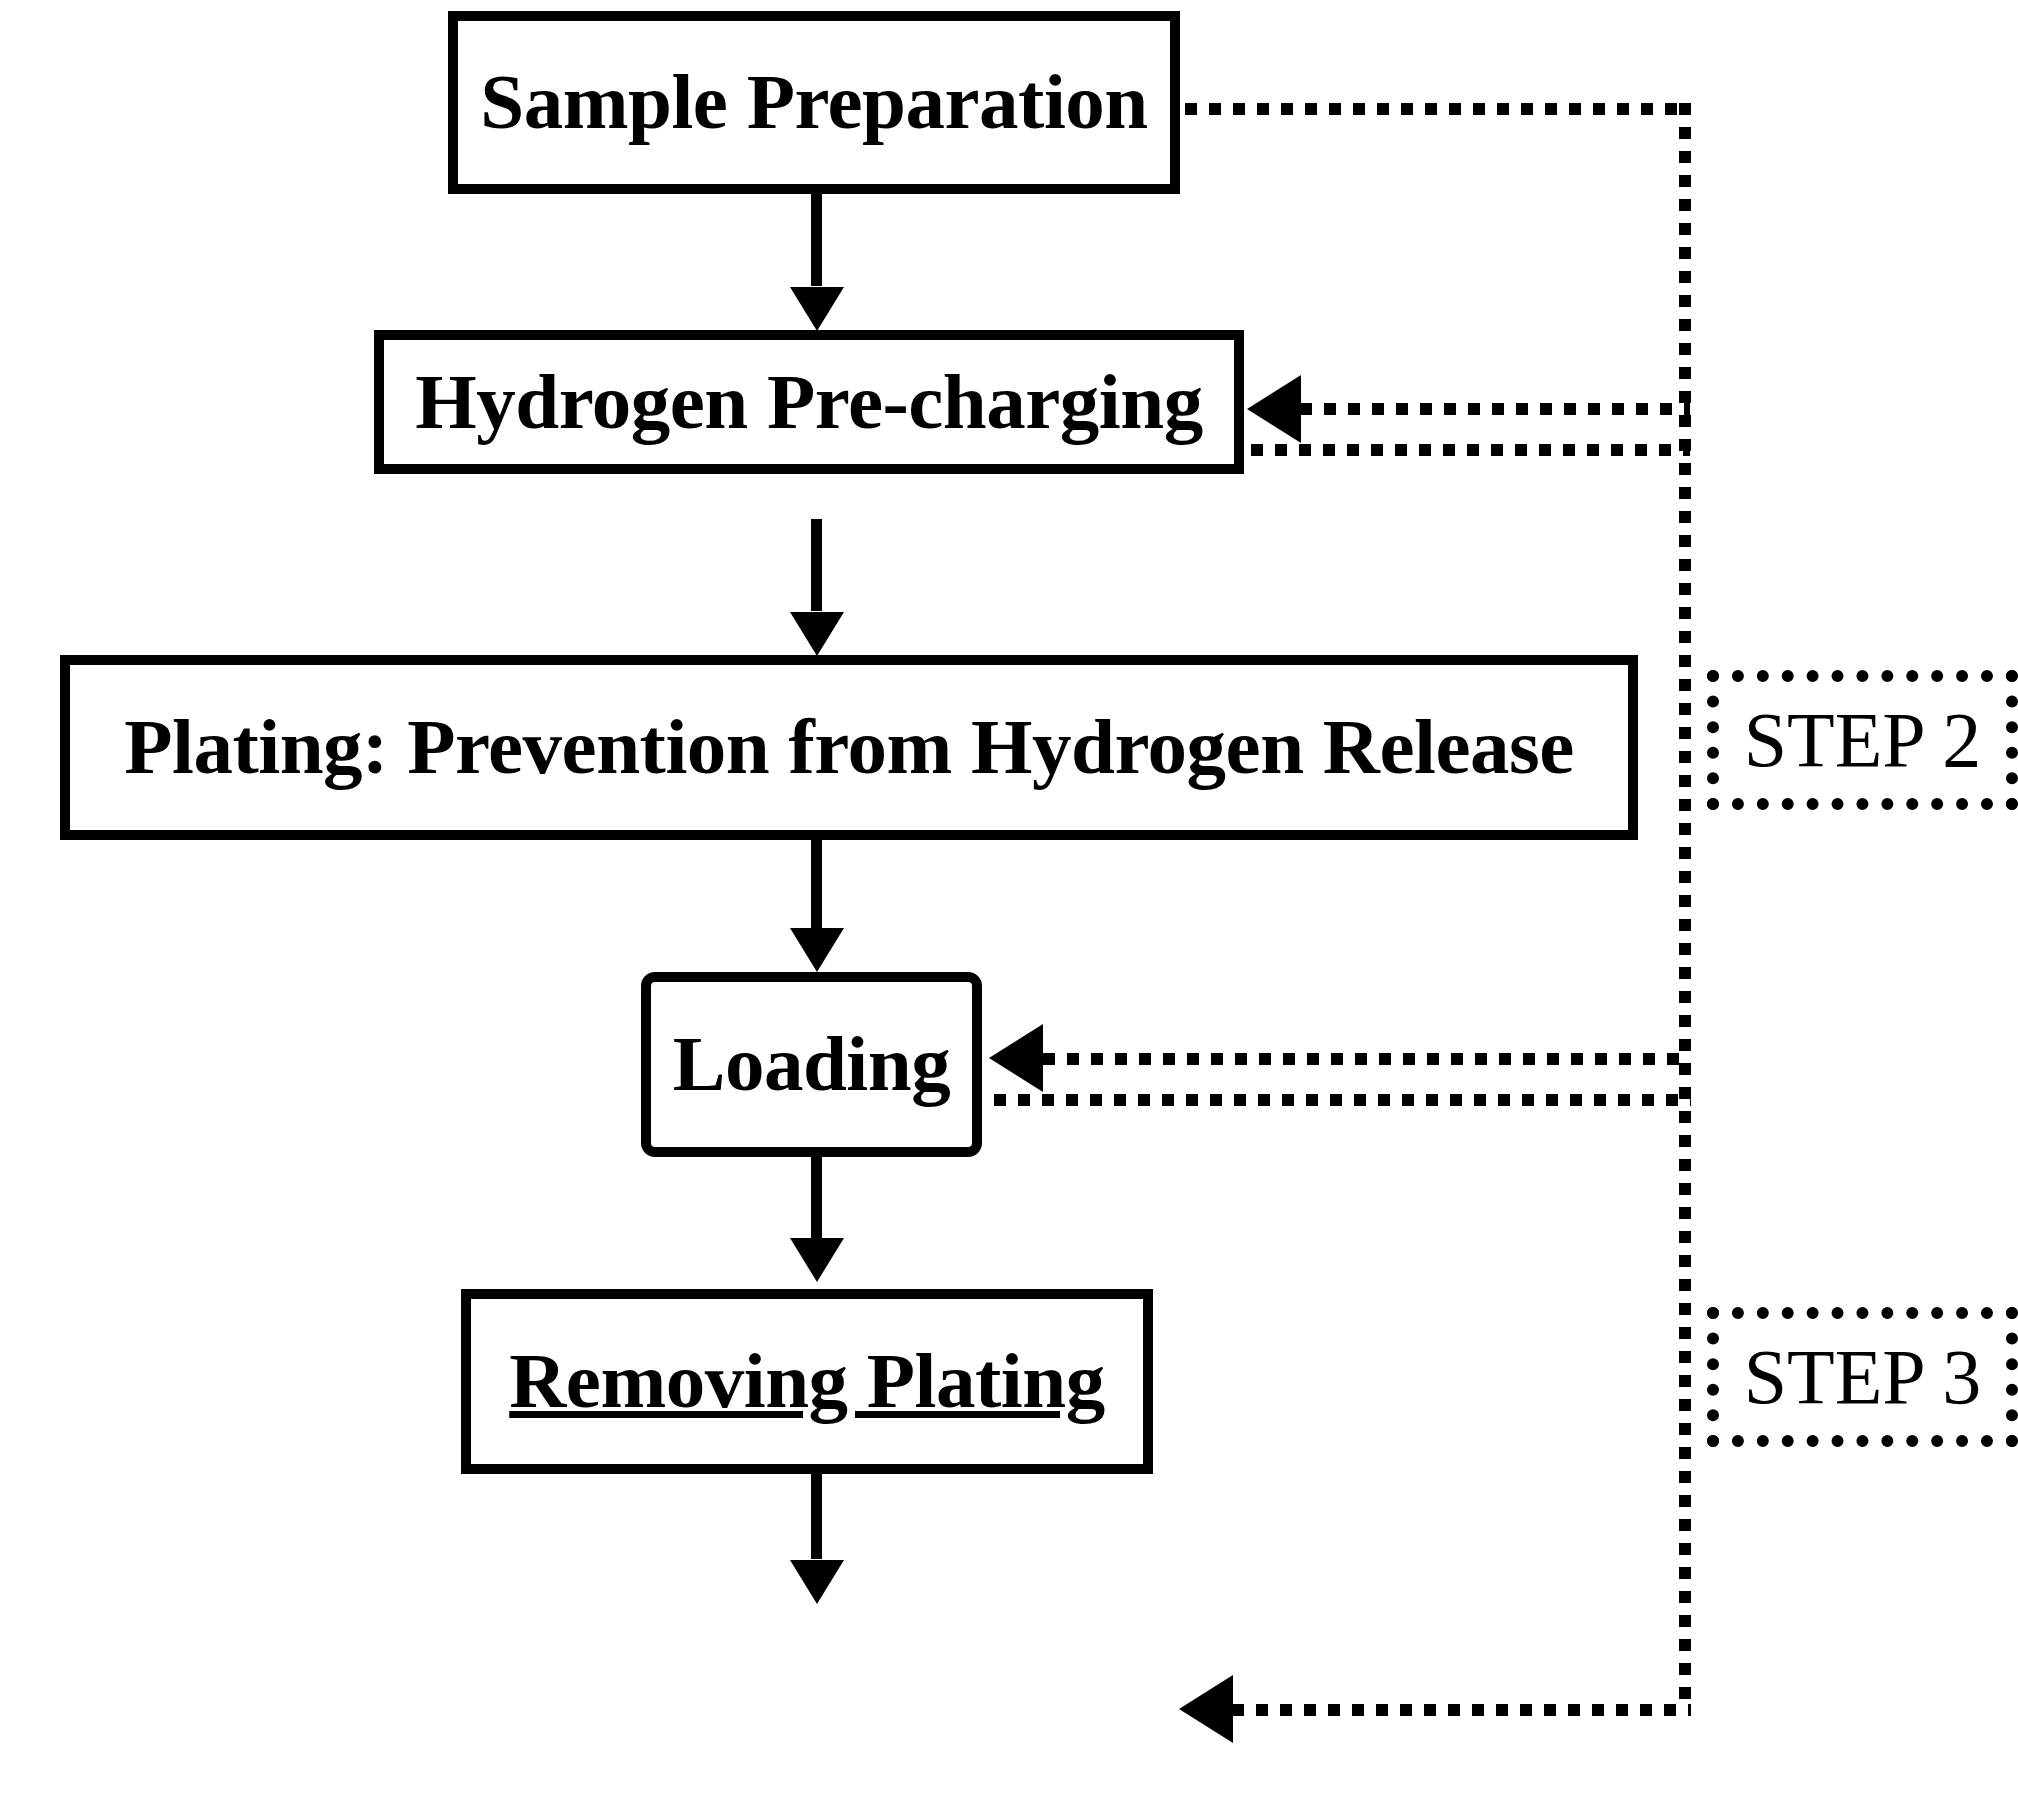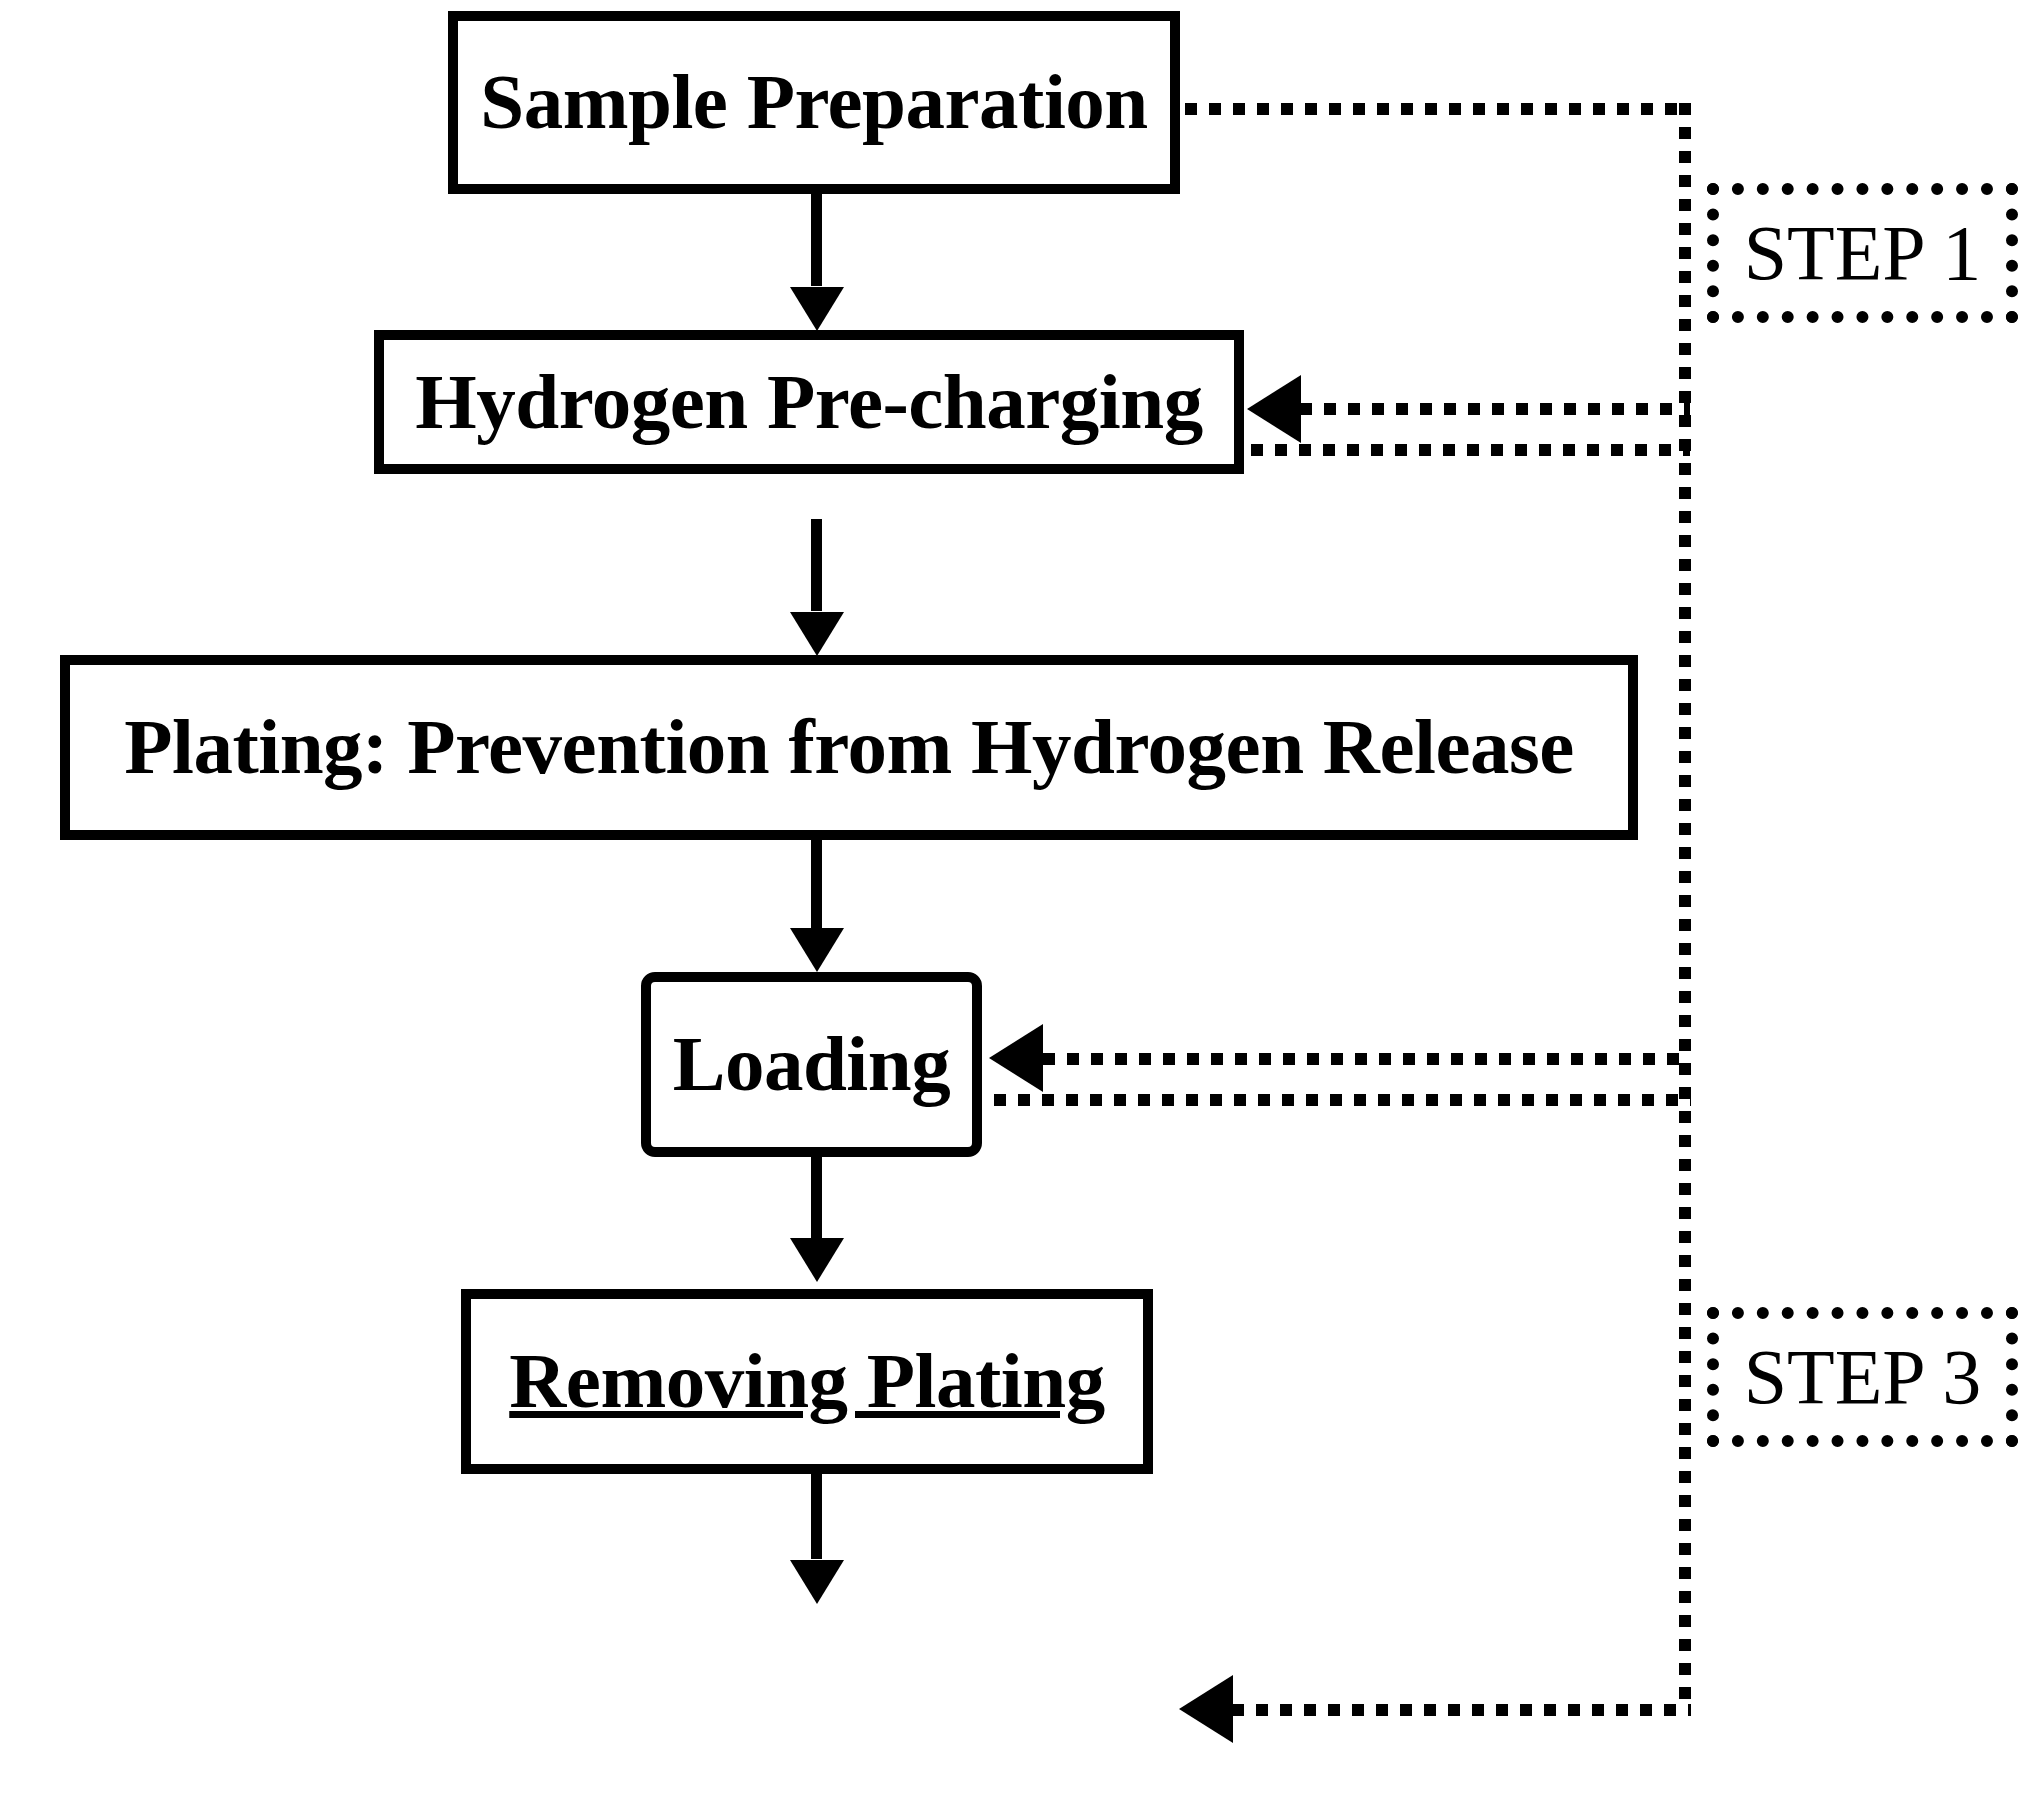--- a/index.html
+++ b/index.html
@@ -163,23 +163,23 @@
   <div class="dot-h" style="left:1300px; top:403px; width:390px;"></div>
   <div class="dot-h" style="left:1251px; top:444px; width:439px;"></div>
 
   <div class="dot-arrow-left" style="left:989px; top:1024px;"></div>
   <div class="dot-h" style="left:1043px; top:1053px; width:648px;"></div>
   <div class="dot-h" style="left:994px; top:1094px; width:697px;"></div>
 
   <div class="dot-arrow-left" style="left:1179px; top:1675px;"></div>
   <div class="dot-h" style="left:1232px; top:1704px; width:459px;"></div>
 
-  <div class="step-box" style="left:1707px; top:183px; width:311px; height:140px;">
-    <span class="step-label">STEP 1</span>
+
+  <div class="step-box" style="left:1707px; top:670px; width:311px; height:140px;">
+    <span class="step-label">STEP 2</span>
   </div>
-
 
   <div class="step-box" style="left:1707px; top:1307px; width:311px; height:140px;">
     <span class="step-label">STEP 3</span>
   </div>
 
 </div>
 
 
 </body></html>

